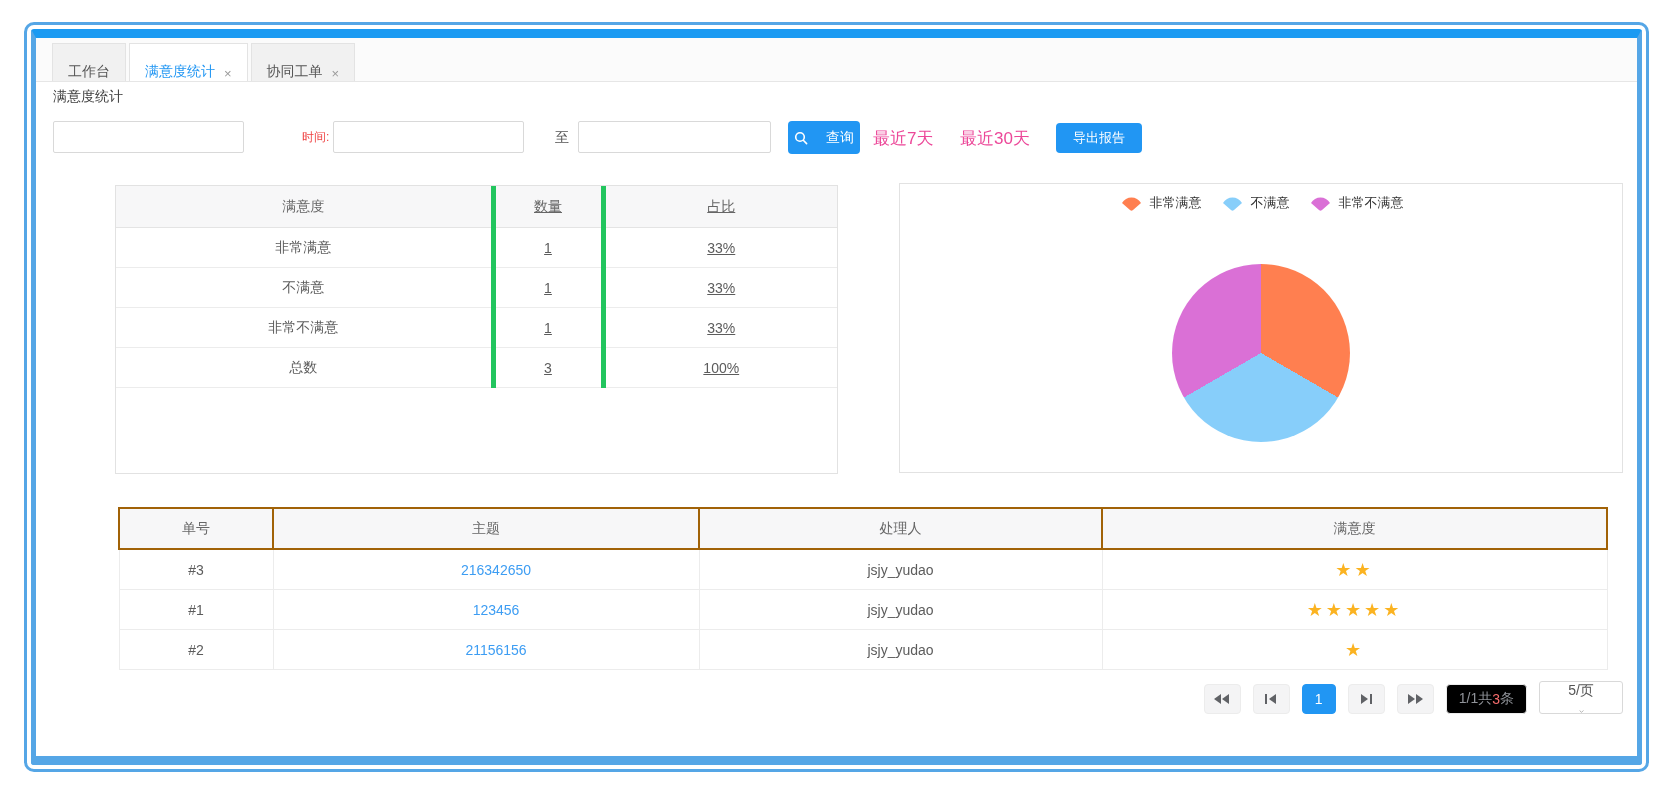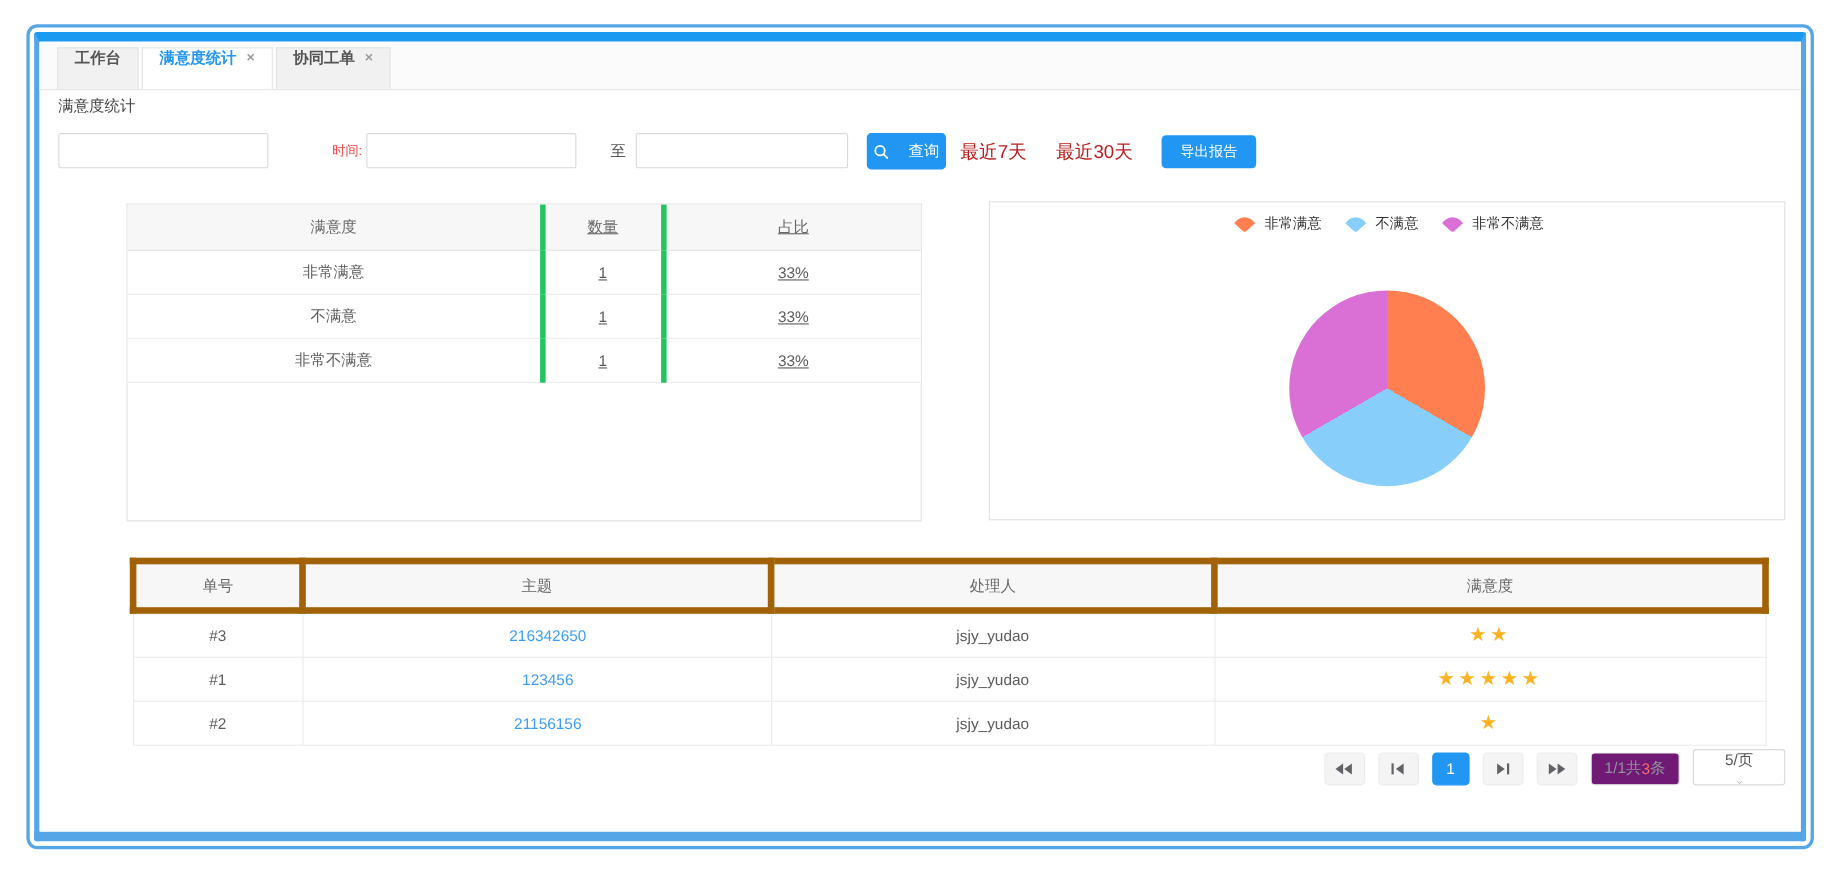--- a/index.html
+++ b/index.html
@@ -3,62 +3,62 @@
 <meta charset="utf-8">
 <style>
   html,body{margin:0;padding:0;}
   body{width:1667px;height:796px;background:#fff;font-family:"Liberation Sans","DejaVu Sans",sans-serif;position:relative;overflow:hidden;}
   .frame{position:absolute;left:24px;top:22px;width:1625px;height:750px;border:3px solid var(--frame-border,#55a6e6);border-radius:10px;padding:4px;box-sizing:border-box;}
   .app{width:100%;height:100%;box-sizing:border-box;background:#fff;position:relative;border-radius:3px;
        border-top:9px solid var(--top-bar,#1b9af2);border-left:5px solid var(--frame-border,#55a6e6);
        border-right:5px solid var(--frame-border,#55a6e6);border-bottom:9px solid var(--frame-border,#55a6e6);}
   
   .tabstrip{position:absolute;top:0;left:0;right:0;height:44px;background:#fbfbfb;border-bottom:1px solid #e6e6e6;display:flex;align-items:flex-end;padding-left:16px;box-sizing:border-box;gap:3px;}
-  .tab{height:37px;padding:0 15px;background:#f1f1f1;border:1px solid #e3e3e3;border-bottom:none;font-size:14px;color:#555;display:flex;align-items:flex-start;gap:9px;cursor:pointer;font-weight:bold;}
+  .tab{height:37px;padding:0 15px;background:#f1f1f1;border:1px solid #e3e3e3;border-bottom:none;font-size:14px;color:#555;display:flex;align-items:flex-end;gap:9px;cursor:pointer;}
   .tab.active{background:#fff;color:var(--primary,#2196f3);}
   .tab-close{color:#9a9a9a;font-size:13px;cursor:pointer;}
   
   .page-title{position:absolute;left:17px;top:50px;font-size:14px;color:#404040;}
   
   .filters{position:absolute;top:83px;left:0;right:0;height:36px;}
   .filters>*{position:absolute;top:0;}
   .f-input{height:32px;border:1px solid #d9d9d9;border-radius:2px;box-sizing:border-box;background:#fff;font-size:14px;padding:0 8px;outline:none;}
   .f-kw{left:17px;width:191px;}
   .f-label-time{left:266px;top:8px;font-size:12px;color:#ef4444;}
   .f-from{left:297px;width:191px;}
   .f-label-to{left:519px;top:8px;font-size:14px;color:#555;}
   .f-to{left:542px;width:193px;}
   .btn-search{left:752px;width:72px;height:33px;background:var(--primary,#2196f3);color:#fff;border:none;border-radius:4px;font-size:14px;display:flex;align-items:center;justify-content:space-between;gap:6px;cursor:pointer;}
-  .quick{font-size:17px;color:#b91c1c;cursor:pointer;top:6px;}
+  .quick{font-size:17px;color:#ec4899;cursor:pointer;top:6px;}
   .quick7{left:837px;}
   .quick30{left:924px;}
   .btn-export{left:1020px;top:2px;width:86px;height:30px;background:var(--primary,#2196f3);color:#fff;border:none;border-radius:4px;font-size:13px;cursor:pointer;}
   
   .panel-left{position:absolute;left:79px;top:147px;width:723px;height:289px;border:1px solid #e2e2e2;box-sizing:border-box;background:#fff;}
   table.summary{width:100%;border-collapse:collapse;table-layout:fixed;}
   .summary th{height:39px;background:#f7f7f8;font-weight:normal;font-size:14px;color:#666;border-bottom:1px solid #e4e4e4;}
   .summary td{height:37px;text-align:center;font-size:14px;color:#5c5c5c;border-bottom:1px solid #ececec;background:#fff;}
   .summary th+th,.summary td+td{border-left:5px solid #22c55e;text-decoration:underline;}
   .panel-right{position:absolute;left:863px;top:145px;width:724px;height:290px;border:1px solid #e2e2e2;box-sizing:border-box;background:#fff;}
   .legend{position:absolute;top:10px;left:0;right:0;display:flex;justify-content:center;gap:18px;align-items:center;}
   .legend-item{display:flex;align-items:center;gap:6px;font-size:13px;color:#333;cursor:pointer;}
   .legend-item svg{display:block;}
   .pie{position:absolute;top:80px;left:50%;transform:translateX(-50%);width:178px;height:178px;border-radius:50%;cursor:pointer;}
   
   table.tickets{position:absolute;left:82px;top:469px;width:1490px;border-collapse:collapse;table-layout:fixed;}
-  .tickets th{height:37px;background:#f7f7f8;font-weight:normal;font-size:14px;color:#666;border:6px solid #a16207;}
+  .tickets th{height:37px;background:#f7f7f8;font-weight:normal;font-size:14px;color:#666;border:2px solid #a16207;}
   .tickets td{height:37px;text-align:center;font-size:14px;color:#5c5c5c;border:1px solid #ececec;background:#fff;}
   .tickets a{color:var(--link,#3d9df3);text-decoration:none;cursor:pointer;margin-left:20px;}
   .stars{color:var(--star,#fbb321);font-size:18px;letter-spacing:3px;}
   
   .pagination{position:absolute;top:646px;right:14px;display:flex;align-items:center;gap:12px;}
   .pg-btn{min-width:37px;height:30px;background:#f4f4f5;border:1px solid #ececec;border-radius:4px;display:flex;align-items:center;justify-content:center;color:#606266;cursor:pointer;box-sizing:border-box;}
   .pg-btn svg{display:block;}
   .pg-page{width:34px;height:30px;border-radius:4px;display:flex;align-items:center;justify-content:center;font-size:14px;cursor:pointer;background:var(--primary,#2196f3);color:#fff;border:1px solid var(--primary,#2196f3);box-sizing:border-box;}
-  .pg-info{padding:0 12px;height:30px;background:#701a75;border:1px solid #ececec;border-radius:4px;display:flex;align-items:center;font-size:14px;color:#909399;box-sizing:border-box;}
+  .pg-info{padding:0 12px;height:30px;background:#000000;border:1px solid #ececec;border-radius:4px;display:flex;align-items:center;font-size:14px;color:#909399;box-sizing:border-box;}
   .pg-info .count{color:var(--count-red,#f56c6c);}
   .pg-size{width:84px;height:33px;border:1px solid #d9d9d9;border-radius:3px;background:#fff;display:flex;align-items:center;justify-content:center;gap:10px;font-size:14px;color:#555;cursor:pointer;box-sizing:border-box;margin-top:-3px;flex-direction:column;}
 </style>
 </head>
 <body>
 
 <div class="frame">
   <div class="app">
 
     <div class="tabstrip">
@@ -117,20 +117,25 @@
             </tr>
             <tr>
               <td>不满意</td>
               <td>1</td>
               <td>33%</td>
             </tr>
             <tr>
               <td>非常不满意</td>
               <td>1</td>
               <td>33%</td>
+            </tr>
+            <tr>
+              <td>总数</td>
+              <td>3</td>
+              <td>100%</td>
             </tr>
           </tbody>
       </table>
     </div>
 
     <div class="panel-right">
       <div class="legend" id="chart-legend">
           <div class="legend-item">
             <svg width="25" height="16" viewBox="0 0 25 16">
               <path d="M3 8 A 11 11 0 0 1 22 8 L 14.6 14.6 A 2.6 2.6 0 0 1 10.4 14.6 Z" fill="#ff7f50"></path>

